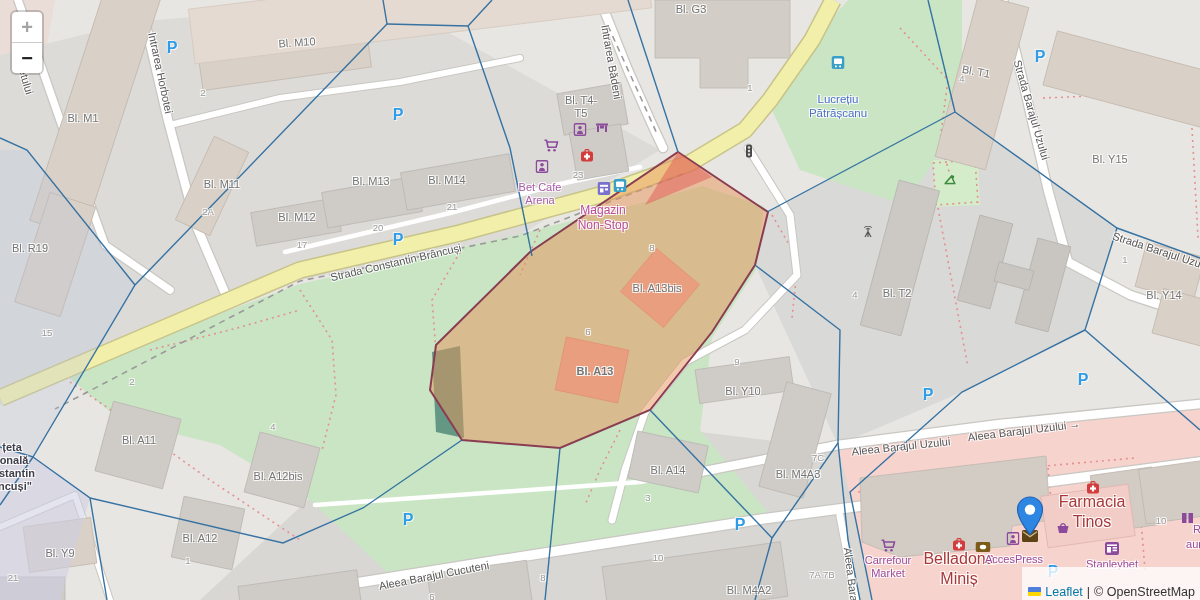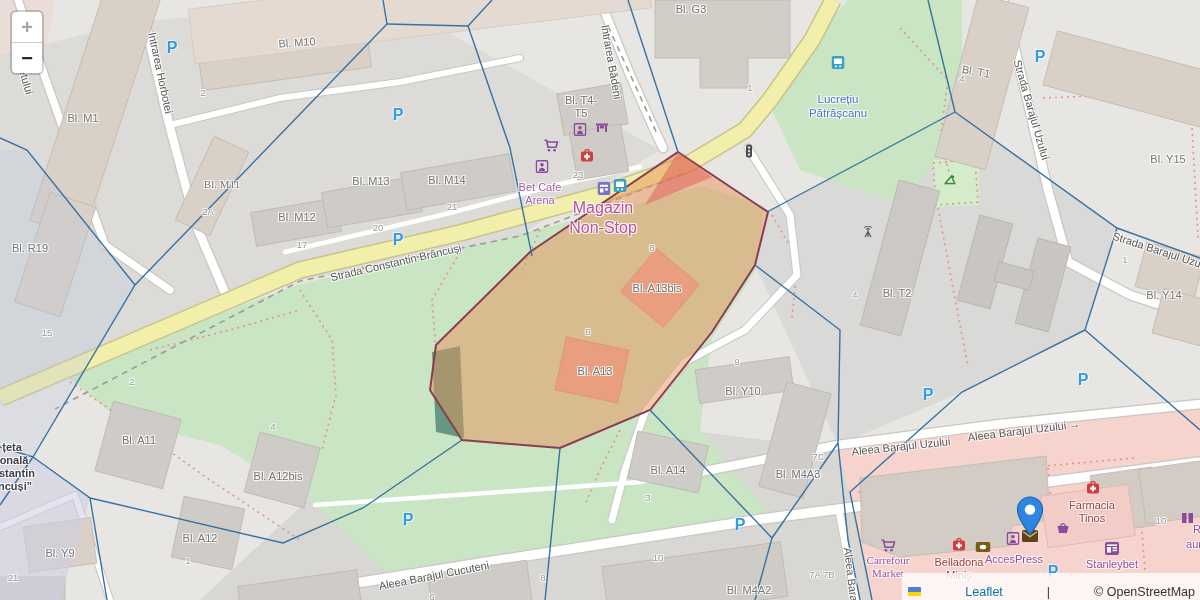--- a/index.html
+++ b/index.html
@@ -7,39 +7,39 @@
        font-family:"Liberation Sans", sans-serif;cursor:grab;}
   #map svg.base{position:absolute;left:0;top:0;}
   #labels,#icons{position:absolute;left:0;top:0;width:100%;height:100%;}
   .maplabel{position:absolute;white-space:nowrap;text-align:center;line-height:1.22;
     text-shadow:-1px -1px 0 rgba(255,255,255,.85),1px -1px 0 rgba(255,255,255,.85),
                 -1px 1px 0 rgba(255,255,255,.85),1px 1px 0 rgba(255,255,255,.85);}
   .l-street{color:#575757;font-size:11px;}
   .l-bldg{color:#757575;font-size:11px;}
   .l-num{color:#9b9b9b;font-size:9.5px;}
   .l-shop{color:#a85ca8;font-size:11px;}
-  .l-shop2{color:#bb4d9c;font-size:16px;}
+  .l-shop2{color:#bb4d9c;font-size:12px;}
   .l-shop3{color:#9b4a9b;font-size:11px;}
-  .l-pharma{color:#a83838;font-size:11px;}
+  .l-pharma{color:#a83838;font-size:16px;}
   .l-transit{color:#4a70ca;font-size:11.5px;}
   .l-park{color:#3e7d43;font-size:13px;font-style:italic;}
   .l-civic{color:#3f3f4c;font-size:11px;font-weight:700;}
   .mapicon{position:absolute;}
   .pglyph{color:#2e9ce6;font-weight:700;font-size:16px;font-family:"Liberation Sans",sans-serif;
     text-shadow:-1px -1px 0 rgba(255,255,255,.7),1px 1px 0 rgba(255,255,255,.7);}
   
   #zoomctl{position:absolute;left:12px;top:12px;width:30px;background:#fff;border-radius:4px;
     box-shadow:0 0 0 2px rgba(0,0,0,.18);overflow:hidden;z-index:50;}
   #zoomctl .zbtn{width:30px;height:30px;display:flex;align-items:center;justify-content:center;
     font-size:20px;font-weight:700;cursor:pointer;user-select:none;}
   #zoom-in{color:#a5a5a5;border-bottom:1px solid #ccc;}
   #zoom-out{color:#1f1f1f;font-size:24px;}
   
   #attrib{position:absolute;right:0;bottom:0;height:17px;background:rgba(255,255,255,.78);
-    display:flex;align-items:center;padding:10px 5px 0 6px;font-size:12.5px;color:#333;z-index:50;gap:40px;}
+    display:flex;align-items:center;padding:16px 5px 0 6px;font-size:12.5px;color:#333;z-index:50;}
   #attrib a{text-decoration:none;}
   #attrib .leaflet-link{color:#0078a8;}
   #attrib .osm-link{color:#333;}
   #attrib .sep{margin:0 4px;color:#333;}
   .flag{display:inline-block;width:13px;height:9px;margin-right:4px;border-radius:1px;overflow:hidden;}
   .flag .b{height:50%;background:#4f7fd9;}
   .flag .y{height:50%;background:#ffd500;}
 </style>
 </head>
 <body>
@@ -191,33 +191,33 @@
       <div class="maplabel l-street" style="left: 611px; top: 62px; transform: translate(-50%, -50%) rotate(80deg);">Intrarea Bădeni</div>
       <div class="maplabel l-street" style="left: 1031px; top: 110px; transform: translate(-50%, -50%) rotate(74deg);">Strada Barajul Uzului</div>
       <div class="maplabel l-street" style="left: 396px; top: 263px; transform: translate(-50%, -50%) rotate(-13deg);">Strada Constantin Brâncuși</div>
       <div class="maplabel l-street" style="left: 1162px; top: 252px; transform: translate(-50%, -50%) rotate(18deg);">Strada Barajul Uzului</div>
       <div class="maplabel l-street" style="left: 434px; top: 576px; transform: translate(-50%, -50%) rotate(-11deg);">Aleea Barajul Cucuteni</div>
       <div class="maplabel l-street" style="left: 901px; top: 447px; transform: translate(-50%, -50%) rotate(-6deg);">Aleea Barajul Uzului</div>
       <div class="maplabel l-street" style="left: 1024px; top: 431px; transform: translate(-50%, -50%) rotate(-7deg);">Aleea Barajul Uzului →</div>
       <div class="maplabel l-street" style="left: 851px; top: 580px; transform: translate(-50%, -50%) rotate(83deg);">Aleea Barajul</div>
       <div class="maplabel l-bldg" style="left: 297px; top: 43px; transform: translate(-50%, -50%) rotate(-4deg);">Bl. M10</div>
       <div class="maplabel l-bldg" style="left: 83px; top: 119px; transform: translate(-50%, -50%) rotate(0deg);">Bl. M1</div>
-      <div class="maplabel l-bldg" style="left: 222px; top: 185px; transform: translate(-50%, -50%) rotate(0deg); font-family: Liberation Serif, serif;">Bl. M11</div>
+      <div class="maplabel l-bldg" style="left: 222px; top: 185px; transform: translate(-50%, -50%) rotate(0deg);">Bl. M11</div>
       <div class="maplabel l-bldg" style="left: 297px; top: 218px; transform: translate(-50%, -50%) rotate(0deg);">Bl. M12</div>
       <div class="maplabel l-bldg" style="left: 371px; top: 182px; transform: translate(-50%, -50%) rotate(0deg);">Bl. M13</div>
       <div class="maplabel l-bldg" style="left: 447px; top: 181px; transform: translate(-50%, -50%) rotate(0deg);">Bl. M14</div>
       <div class="maplabel l-bldg" style="left: 581px; top: 107px; transform: translate(-50%, -50%) rotate(0deg);">Bl. T4-<br>T5</div>
       <div class="maplabel l-bldg" style="left: 691px; top: 10px; transform: translate(-50%, -50%) rotate(0deg);">Bl. G3</div>
       <div class="maplabel l-bldg" style="left: 976px; top: 72px; transform: translate(-50%, -50%) rotate(10deg);">Bl. T1</div>
-      <div class="maplabel l-bldg" style="left: 1168px; top: 160px; transform: translate(-50%, -50%) rotate(0deg);">Bl. Y15</div>
+      <div class="maplabel l-bldg" style="left: 1110px; top: 160px; transform: translate(-50%, -50%) rotate(0deg);">Bl. Y15</div>
       <div class="maplabel l-bldg" style="left: 30px; top: 249px; transform: translate(-50%, -50%) rotate(0deg);">Bl. R19</div>
       <div class="maplabel l-bldg" style="left: 1164px; top: 296px; transform: translate(-50%, -50%) rotate(0deg);">Bl. Y14</div>
       <div class="maplabel l-bldg" style="left: 897px; top: 294px; transform: translate(-50%, -50%) rotate(0deg);">Bl. T2</div>
       <div class="maplabel l-bldg" style="left: 657px; top: 289px; transform: translate(-50%, -50%) rotate(0deg);">Bl. A13bis</div>
-      <div class="maplabel l-bldg" style="left: 595px; top: 372px; transform: translate(-50%, -50%) rotate(0deg);">Bl. A13</div>
+      <div class="maplabel l-bldg" style="left: 595px; top: 372px; transform: translate(-50%, -50%) rotate(0deg); font-weight: bold;">Bl. A13</div>
       <div class="maplabel l-bldg" style="left: 743px; top: 392px; transform: translate(-50%, -50%) rotate(0deg);">Bl. Y10</div>
       <div class="maplabel l-bldg" style="left: 139px; top: 441px; transform: translate(-50%, -50%) rotate(0deg);">Bl. A11</div>
       <div class="maplabel l-bldg" style="left: 278px; top: 477px; transform: translate(-50%, -50%) rotate(0deg);">Bl. A12bis</div>
       <div class="maplabel l-bldg" style="left: 200px; top: 539px; transform: translate(-50%, -50%) rotate(0deg);">Bl. A12</div>
       <div class="maplabel l-bldg" style="left: 60px; top: 554px; transform: translate(-50%, -50%) rotate(0deg);">Bl. Y9</div>
       <div class="maplabel l-bldg" style="left: 668px; top: 471px; transform: translate(-50%, -50%) rotate(0deg);">Bl. A14</div>
       <div class="maplabel l-bldg" style="left: 798px; top: 475px; transform: translate(-50%, -50%) rotate(0deg);">Bl. M4A3</div>
       <div class="maplabel l-bldg" style="left: 749px; top: 591px; transform: translate(-50%, -50%) rotate(0deg);">Bl. M4A2</div>
       <div class="maplabel l-num" style="left: 47px; top: 333px; transform: translate(-50%, -50%) rotate(0deg);">15</div>
       <div class="maplabel l-num" style="left: 203px; top: 93px; transform: translate(-50%, -50%) rotate(0deg);">2</div>
@@ -231,34 +231,34 @@
       <div class="maplabel l-num" style="left: 378px; top: 228px; transform: translate(-50%, -50%) rotate(0deg);">20</div>
       <div class="maplabel l-num" style="left: 302px; top: 245px; transform: translate(-50%, -50%) rotate(0deg);">17</div>
       <div class="maplabel l-num" style="left: 750px; top: 88px; transform: translate(-50%, -50%) rotate(0deg);">1</div>
       <div class="maplabel l-num" style="left: 962px; top: 79px; transform: translate(-50%, -50%) rotate(0deg);">4</div>
       <div class="maplabel l-num" style="left: 652px; top: 248px; transform: translate(-50%, -50%) rotate(0deg);">8</div>
       <div class="maplabel l-num" style="left: 588px; top: 332px; transform: translate(-50%, -50%) rotate(0deg);">6</div>
       <div class="maplabel l-num" style="left: 737px; top: 362px; transform: translate(-50%, -50%) rotate(0deg);">9</div>
       <div class="maplabel l-num" style="left: 855px; top: 295px; transform: translate(-50%, -50%) rotate(0deg);">4</div>
       <div class="maplabel l-num" style="left: 1125px; top: 260px; transform: translate(-50%, -50%) rotate(0deg);">1</div>
       <div class="maplabel l-num" style="left: 648px; top: 498px; transform: translate(-50%, -50%) rotate(0deg);">3</div>
-      <div class="maplabel l-num" style="left: 818px; top: 458px; transform: translate(-50%, -50%) rotate(0deg); font-family: Liberation Mono, monospace;">7C</div>
+      <div class="maplabel l-num" style="left: 818px; top: 458px; transform: translate(-50%, -50%) rotate(0deg);">7C</div>
       <div class="maplabel l-num" style="left: 822px; top: 575px; transform: translate(-50%, -50%) rotate(0deg);">7A 7B</div>
       <div class="maplabel l-num" style="left: 658px; top: 558px; transform: translate(-50%, -50%) rotate(0deg);">10</div>
       <div class="maplabel l-num" style="left: 543px; top: 578px; transform: translate(-50%, -50%) rotate(0deg);">8</div>
       <div class="maplabel l-num" style="left: 432px; top: 597px; transform: translate(-50%, -50%) rotate(0deg);">6</div>
       <div class="maplabel l-num" style="left: 1161px; top: 521px; transform: translate(-50%, -50%) rotate(0deg);">10</div>
       <div class="maplabel l-shop" style="left: 540px; top: 194px; transform: translate(-50%, -50%) rotate(0deg);">Bet Cafe<br>Arena</div>
       <div class="maplabel l-shop2" style="left: 603px; top: 218px; transform: translate(-50%, -50%) rotate(0deg);">Magazin<br>Non-Stop</div>
       <div class="maplabel l-transit" style="left: 838px; top: 106px; transform: translate(-50%, -50%) rotate(0deg);">Lucrețiu<br>Pătrășcanu</div>
       <div class="maplabel l-civic" style="left: 12px; top: 448px; transform: translate(-50%, -50%) rotate(0deg);">țeta</div>
       <div class="maplabel l-civic" style="left: 14px; top: 461px; transform: translate(-50%, -50%) rotate(0deg);">onală</div>
       <div class="maplabel l-civic" style="left: 17px; top: 474px; transform: translate(-50%, -50%) rotate(0deg);">stantin</div>
       <div class="maplabel l-civic" style="left: 15px; top: 487px; transform: translate(-50%, -50%) rotate(0deg);">ncuși"</div>
-      <div class="maplabel l-shop3" style="left: 888px; top: 567px; transform: translate(-50%, -50%) rotate(0deg); font-family: Liberation Serif, serif;">Carrefour<br>Market</div>
+      <div class="maplabel l-shop3" style="left: 888px; top: 567px; transform: translate(-50%, -50%) rotate(0deg);">Carrefour<br>Market</div>
       <div class="maplabel l-pharma" style="left: 959px; top: 569px; transform: translate(-50%, -50%) rotate(0deg);">Belladona<br>Miniș</div>
       <div class="maplabel l-shop3" style="left: 1014px; top: 560px; transform: translate(-50%, -50%) rotate(0deg);">AccesPress</div>
       <div class="maplabel l-shop3" style="left: 1112px; top: 565px; transform: translate(-50%, -50%) rotate(0deg);">Stanleybet</div>
       <div class="maplabel l-pharma" style="left: 1092px; top: 512px; transform: translate(-50%, -50%) rotate(0deg);">Farmacia<br>Tinos</div>
       <div class="maplabel l-shop3" style="left: 1197px; top: 530px; transform: translate(-50%, -50%) rotate(0deg);">R</div>
       <div class="maplabel l-shop3" style="left: 1194px; top: 545px; transform: translate(-50%, -50%) rotate(0deg);">aur</div>
     </div>
 
   <div id="icons">
       <div class="mapicon" style="left: 172px; top: 48px; transform: translate(-50%, -50%);"><span class="pglyph">P</span></div>

